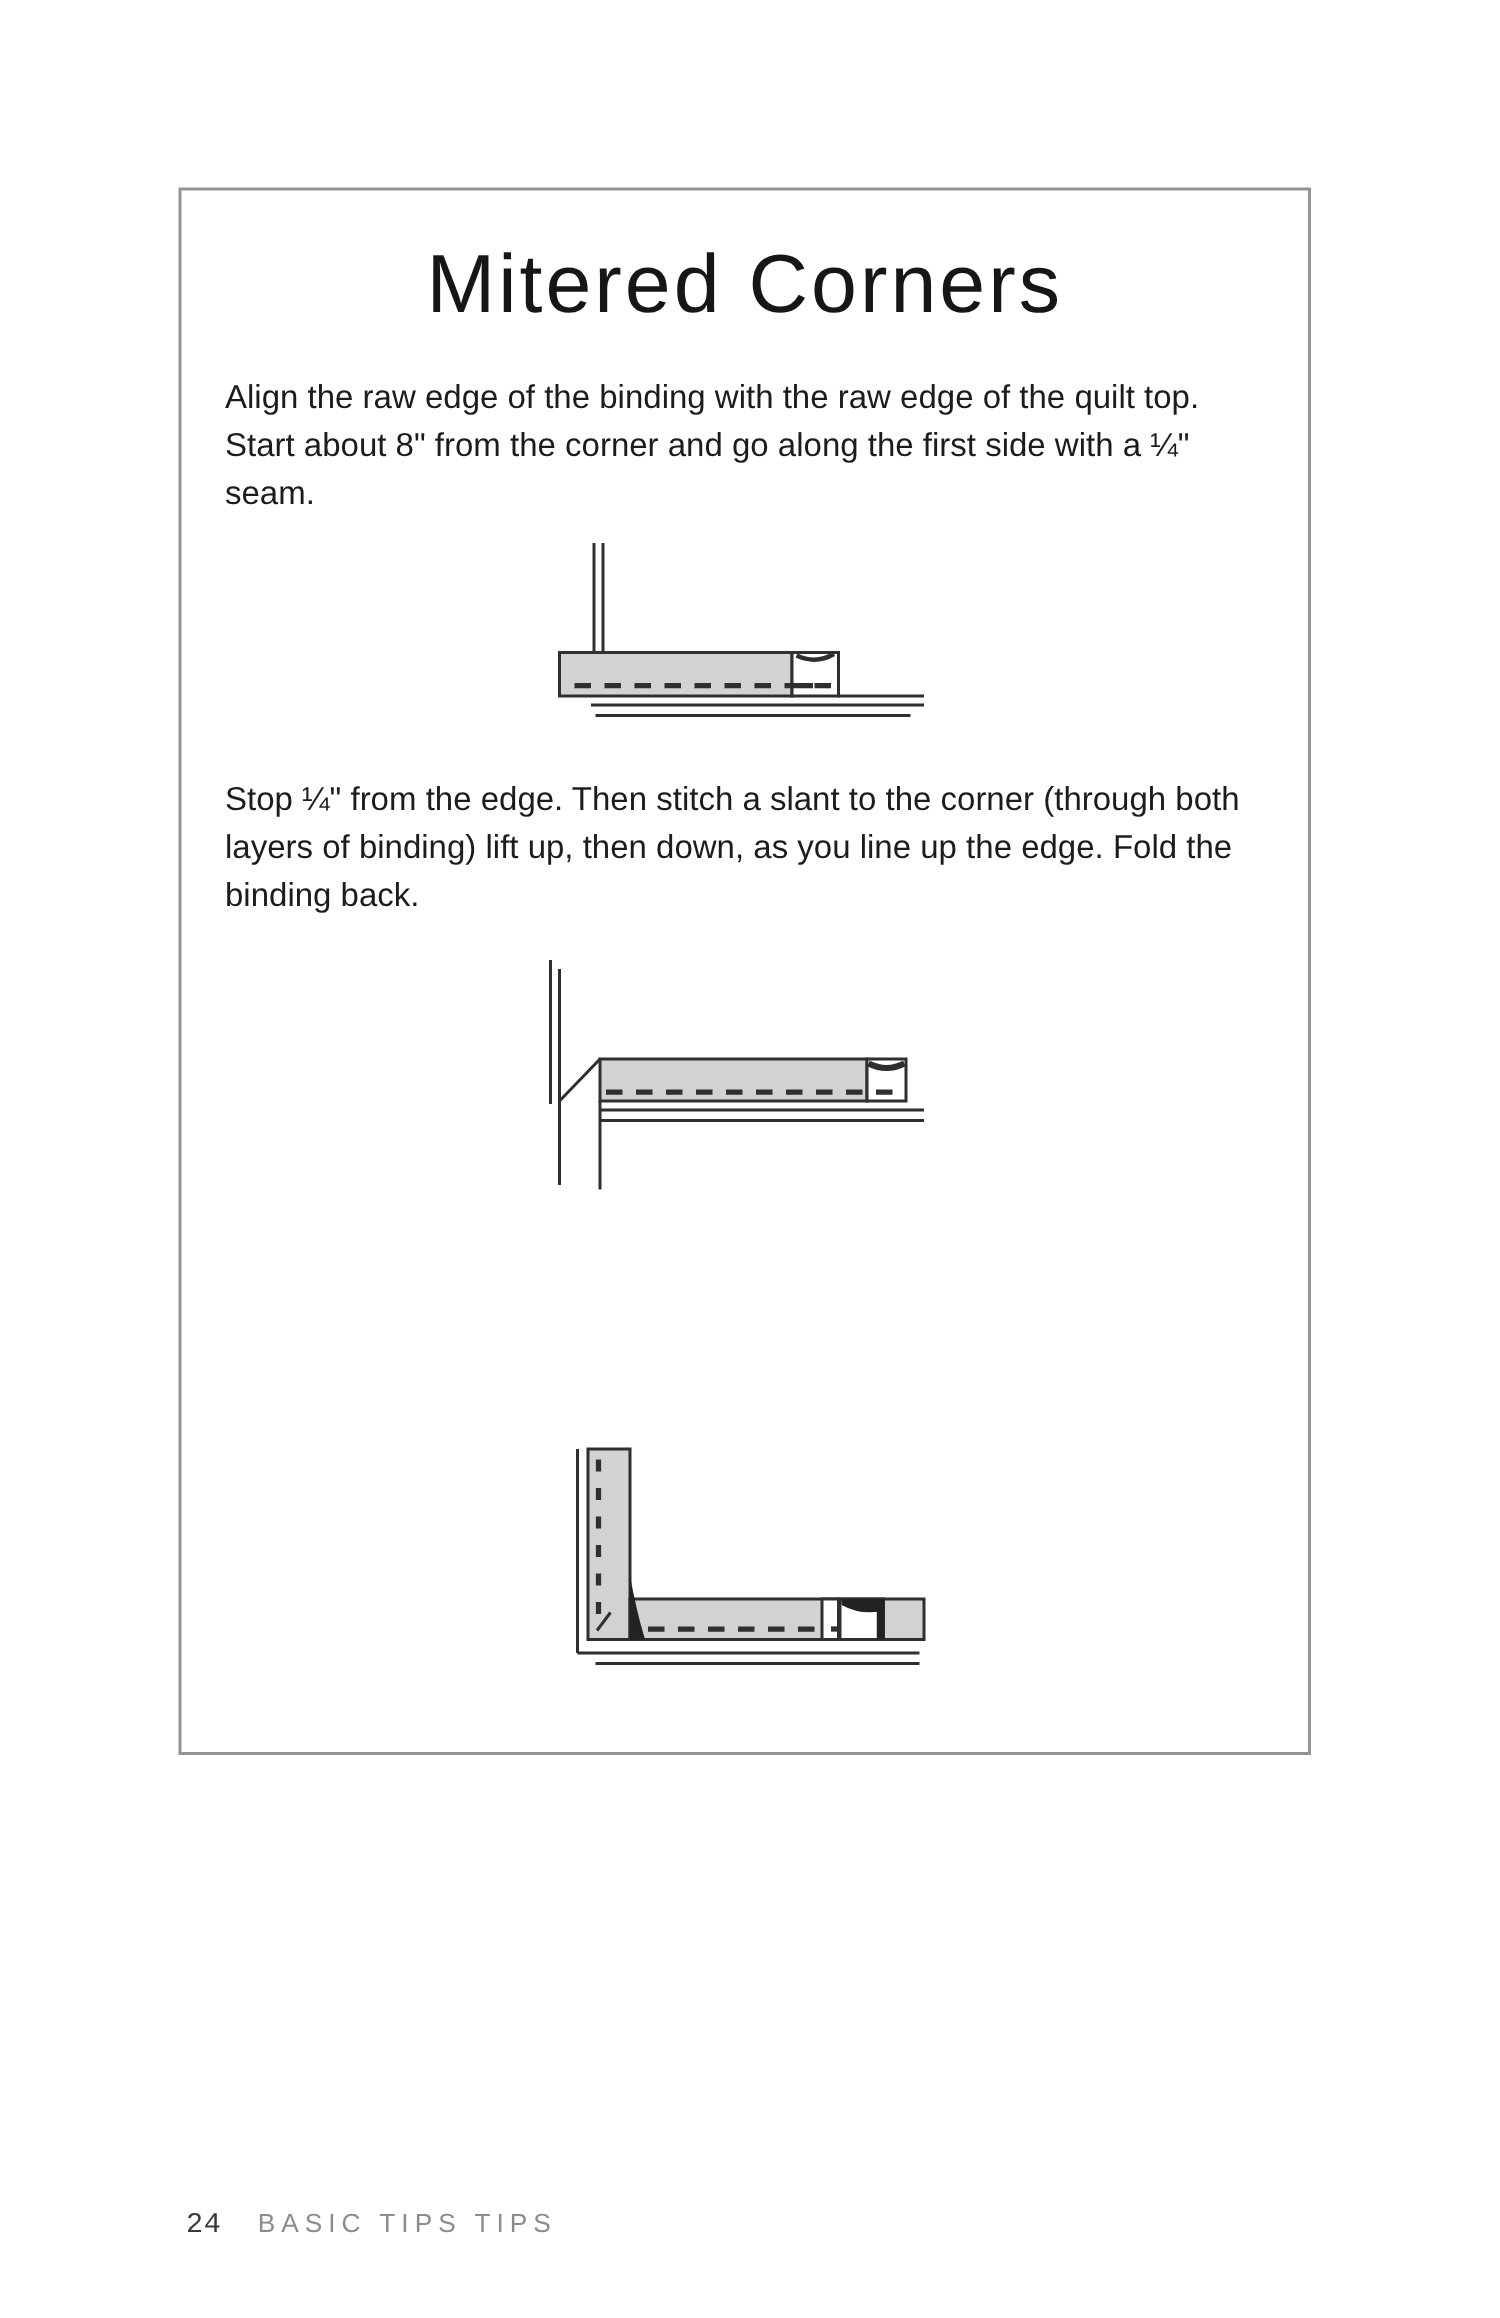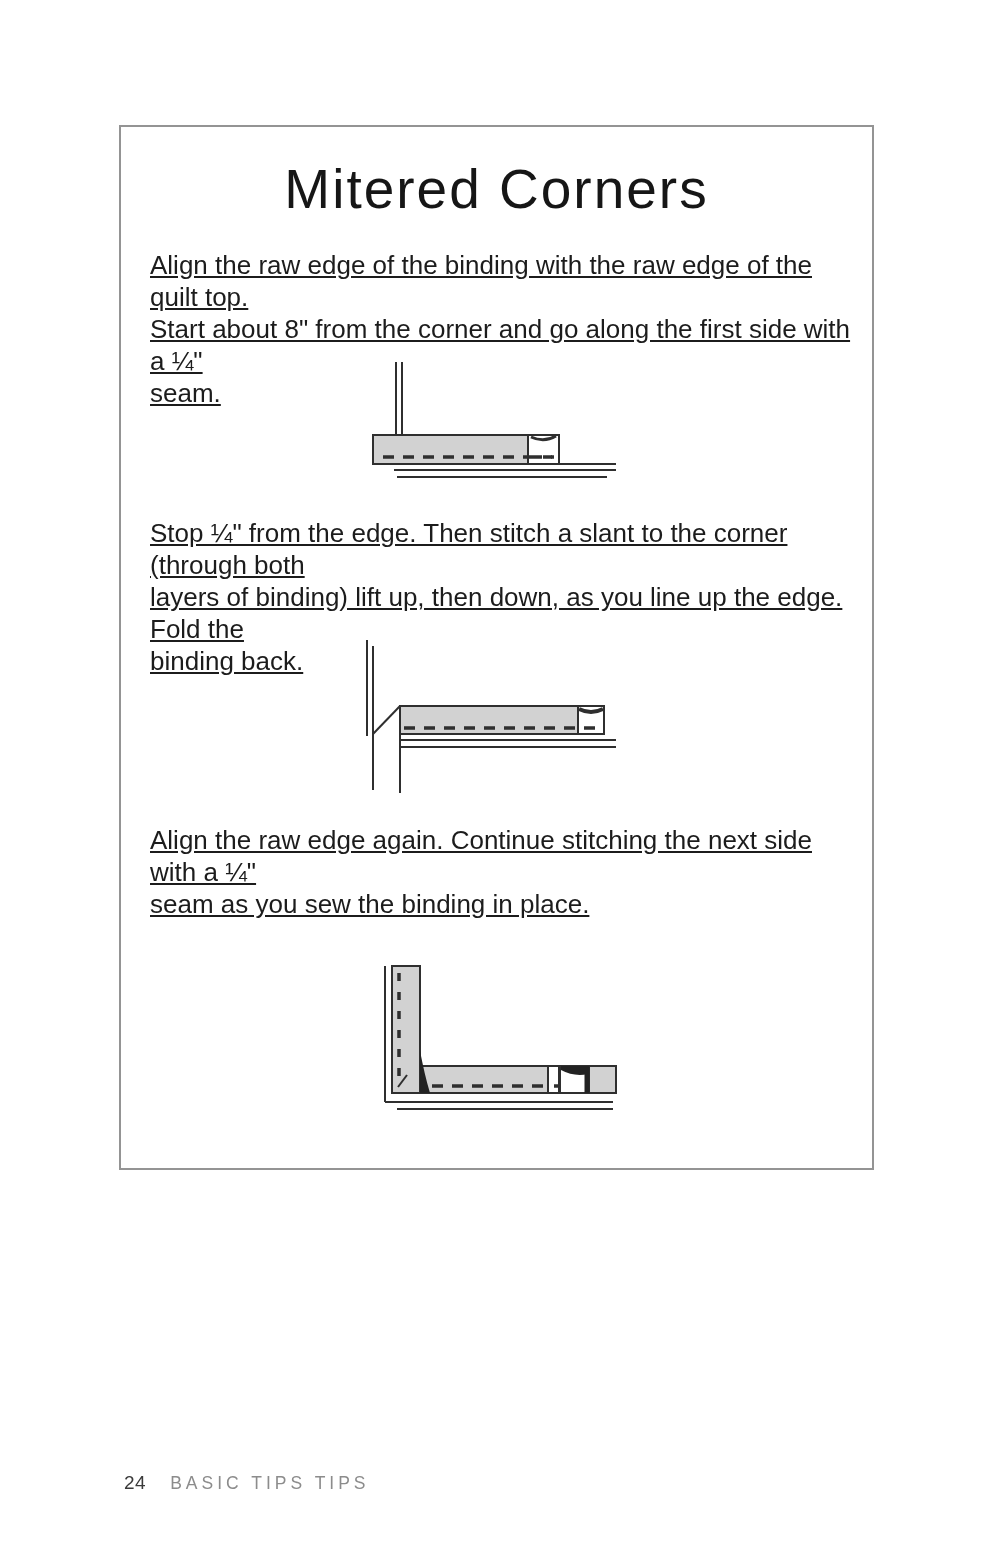--- a/index.html
+++ b/index.html
@@ -38,25 +38,24 @@
     font-size: 55px;
     font-weight: 300;
     letter-spacing: 2px;
     color: #161616;
     font-stretch: condensed;
   }
   .para {
     position: absolute;
     left: 29px;
     width: 705px;
-    font-size: 26px;
+    font-size: 22px;
     line-height: 32px;
     color: var(--body-text, #1c1c1c);
     white-space: pre-line;
-    text-decoration: underline;
   }
   .para-1 { top: 122px; }
   .para-2 { top: 390px; }
   .para-3 { top: 697px; }
   .diagram {
     position: absolute;
   }
   .diagram-1 { left: 237px; top: 233px; }
   .diagram-2 { left: 237px; top: 511px; }
   .diagram-3 { left: 257px; top: 829px; }
@@ -65,20 +64,21 @@
     left: 124px;
     top: 1472px;
     display: flex;
     align-items: baseline;
     gap: 24px;
   }
   .footer .page-number {
     font-size: 19px;
     color: #3a3a3a;
     letter-spacing: 0.5px;
+    font-family: Liberation Mono, monospace;
   }
   .footer .footer-title {
     font-size: 17.5px;
     color: var(--footer-color, #8c8c8c);
     letter-spacing: 4px;
   }
 </style>
 </head>
 <body>
 
@@ -119,22 +119,20 @@
         <rect x="42" y="68" width="178" height="28" fill="#d2d2d2"></rect>
         <rect x="220" y="68" width="26" height="28" fill="#ffffff"></rect>
         <path d="M221,71 Q233,77 245,71" stroke-width="4"></path>
         <line x1="42" y1="102" x2="258" y2="102"></line>
         <line x1="42" y1="109" x2="258" y2="109"></line>
         <line x1="42" y1="96" x2="42" y2="155"></line>
       </g>
       <line x1="46" y1="90" x2="244" y2="90" stroke="#2f2f2f" stroke-width="3.5" stroke-dasharray="11 9"></line>
     </svg>
 
-    <div class="para para-3">Align the raw edge again. Continue stitching the next side with a ¼"
-seam as you sew the binding in place.</div>
 
     <svg class="diagram diagram-3" width="242" height="160" viewBox="0 0 242 160">
       <g stroke="#2f2f2f" stroke-width="2" fill="none">
         <line x1="7" y1="10" x2="7" y2="146"></line>
         <line x1="7" y1="146" x2="235" y2="146"></line>
         <line x1="19" y1="153" x2="235" y2="153"></line>
         <rect x="14" y="10" width="28" height="127" fill="#d2d2d2"></rect>
         <rect x="42" y="110" width="196" height="27" fill="#d2d2d2"></rect>
       </g>
       <path d="M42,95 C45,110 48,124 52,137 L42,137 Z" fill="#222222"></path>

